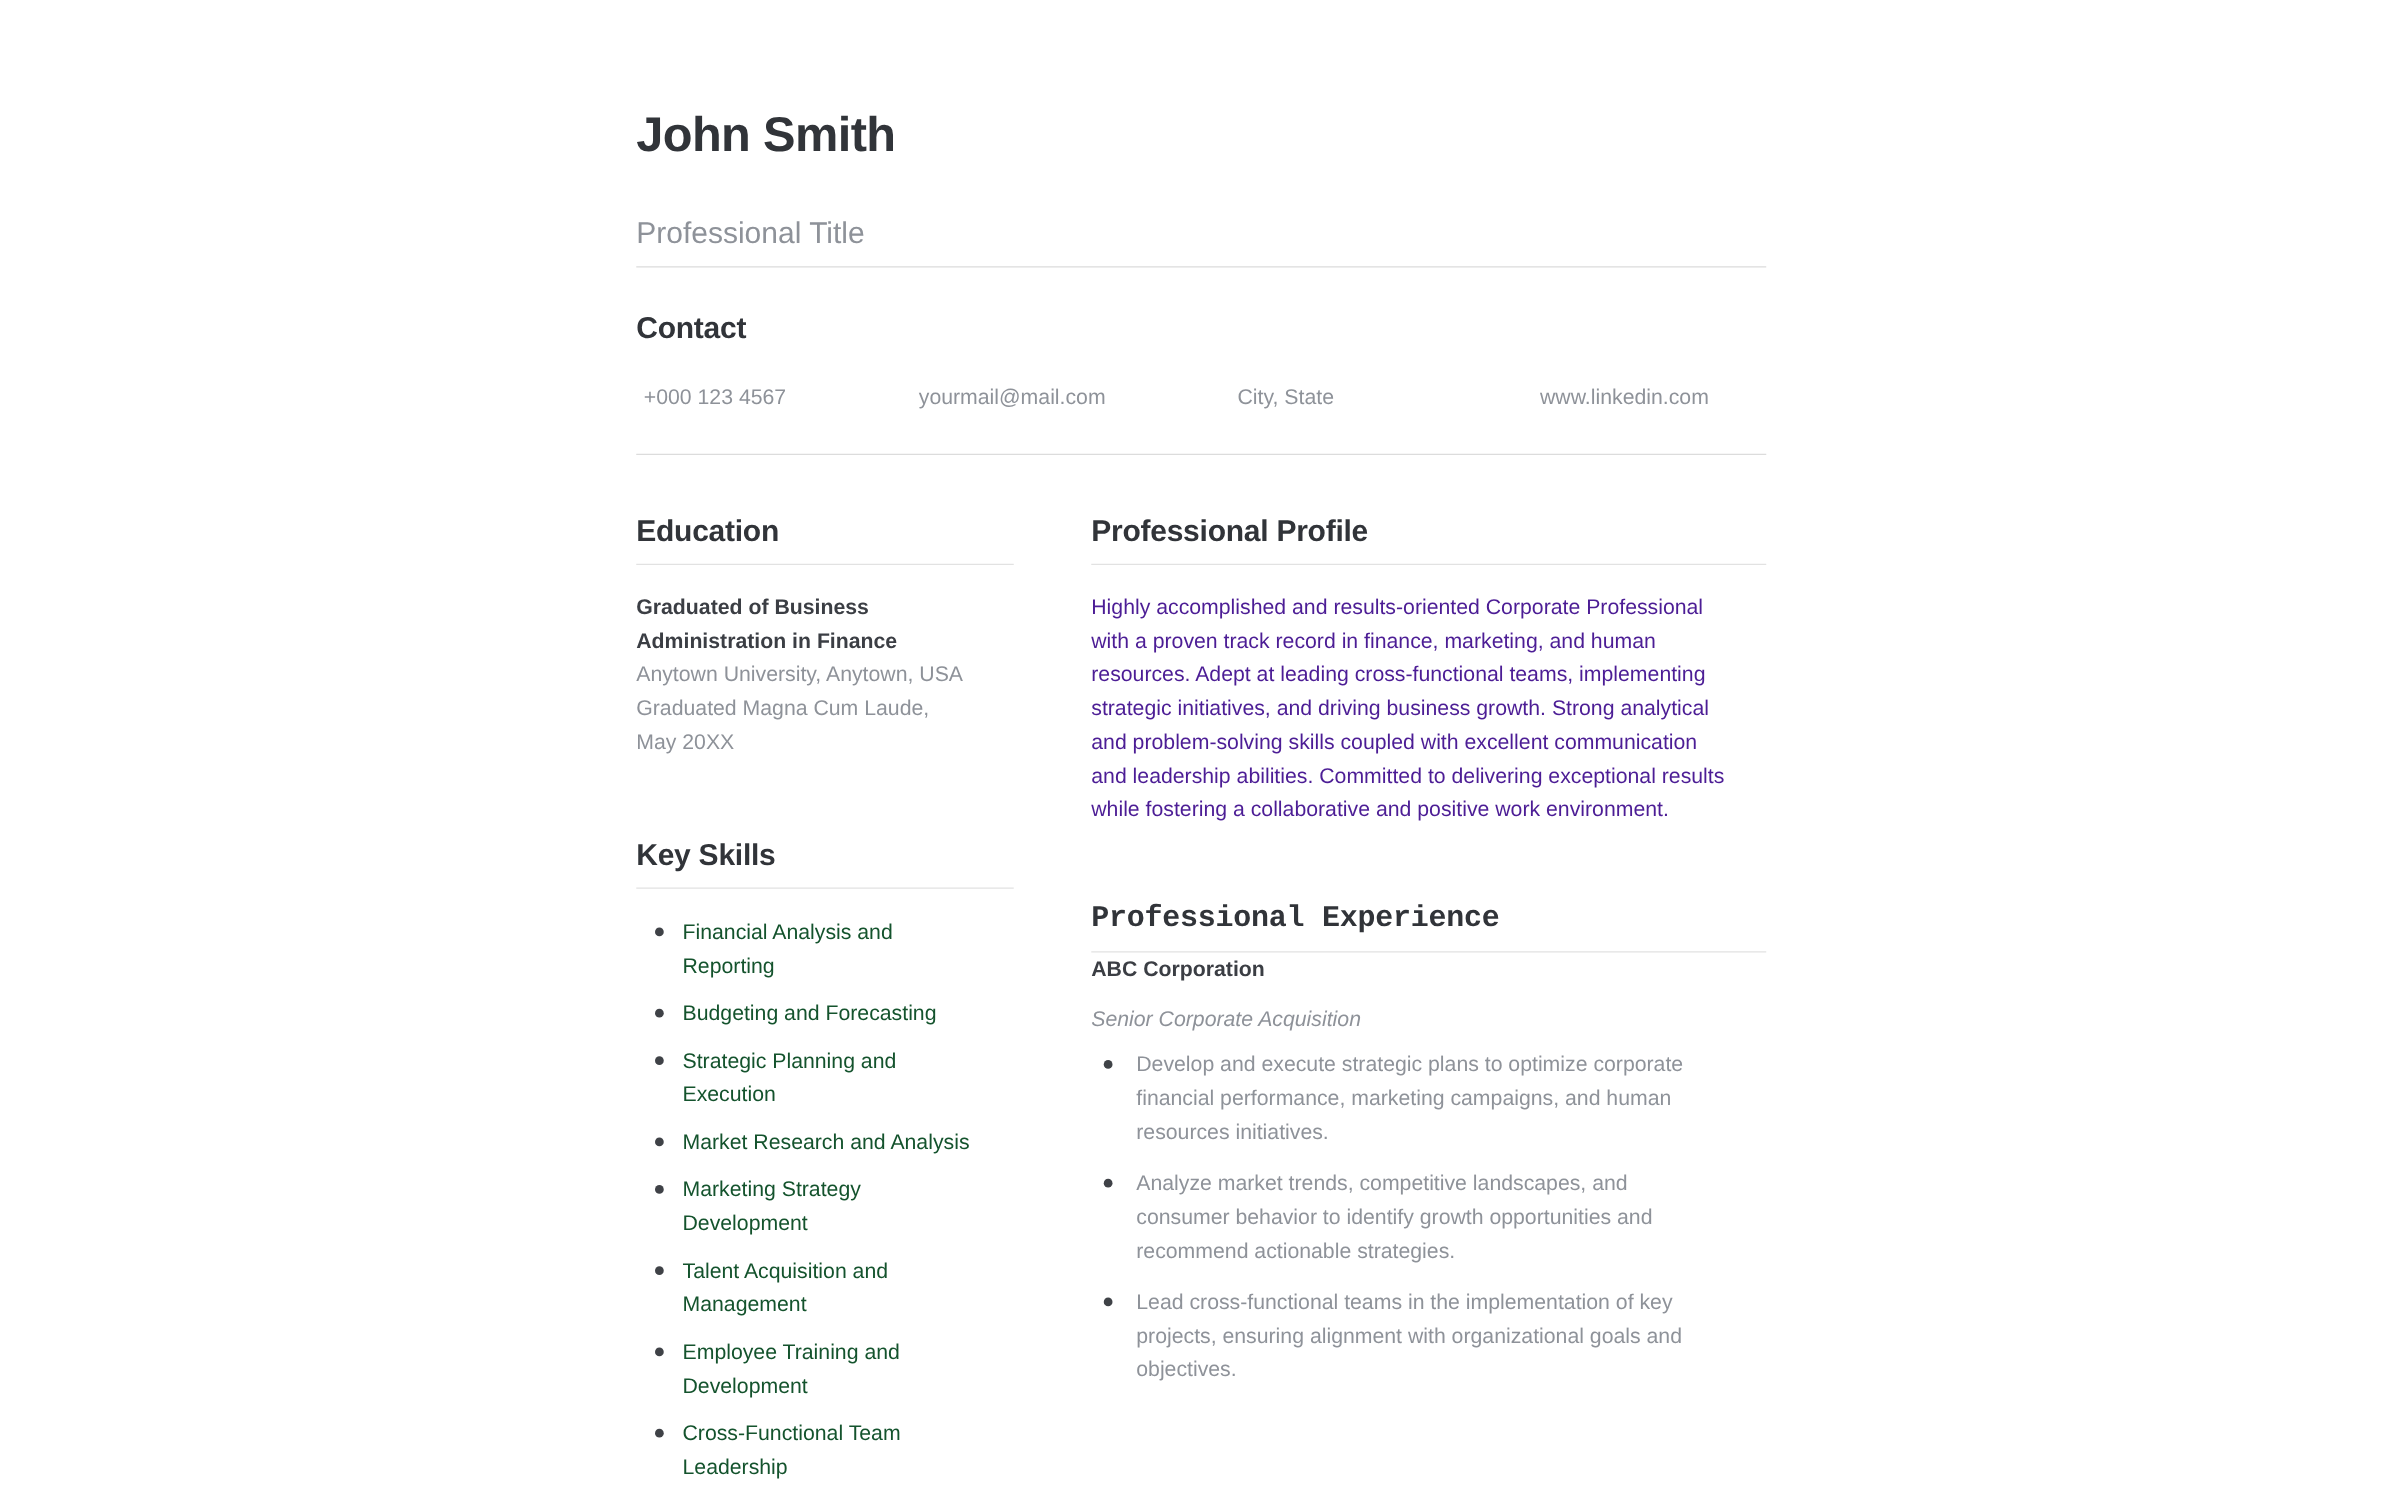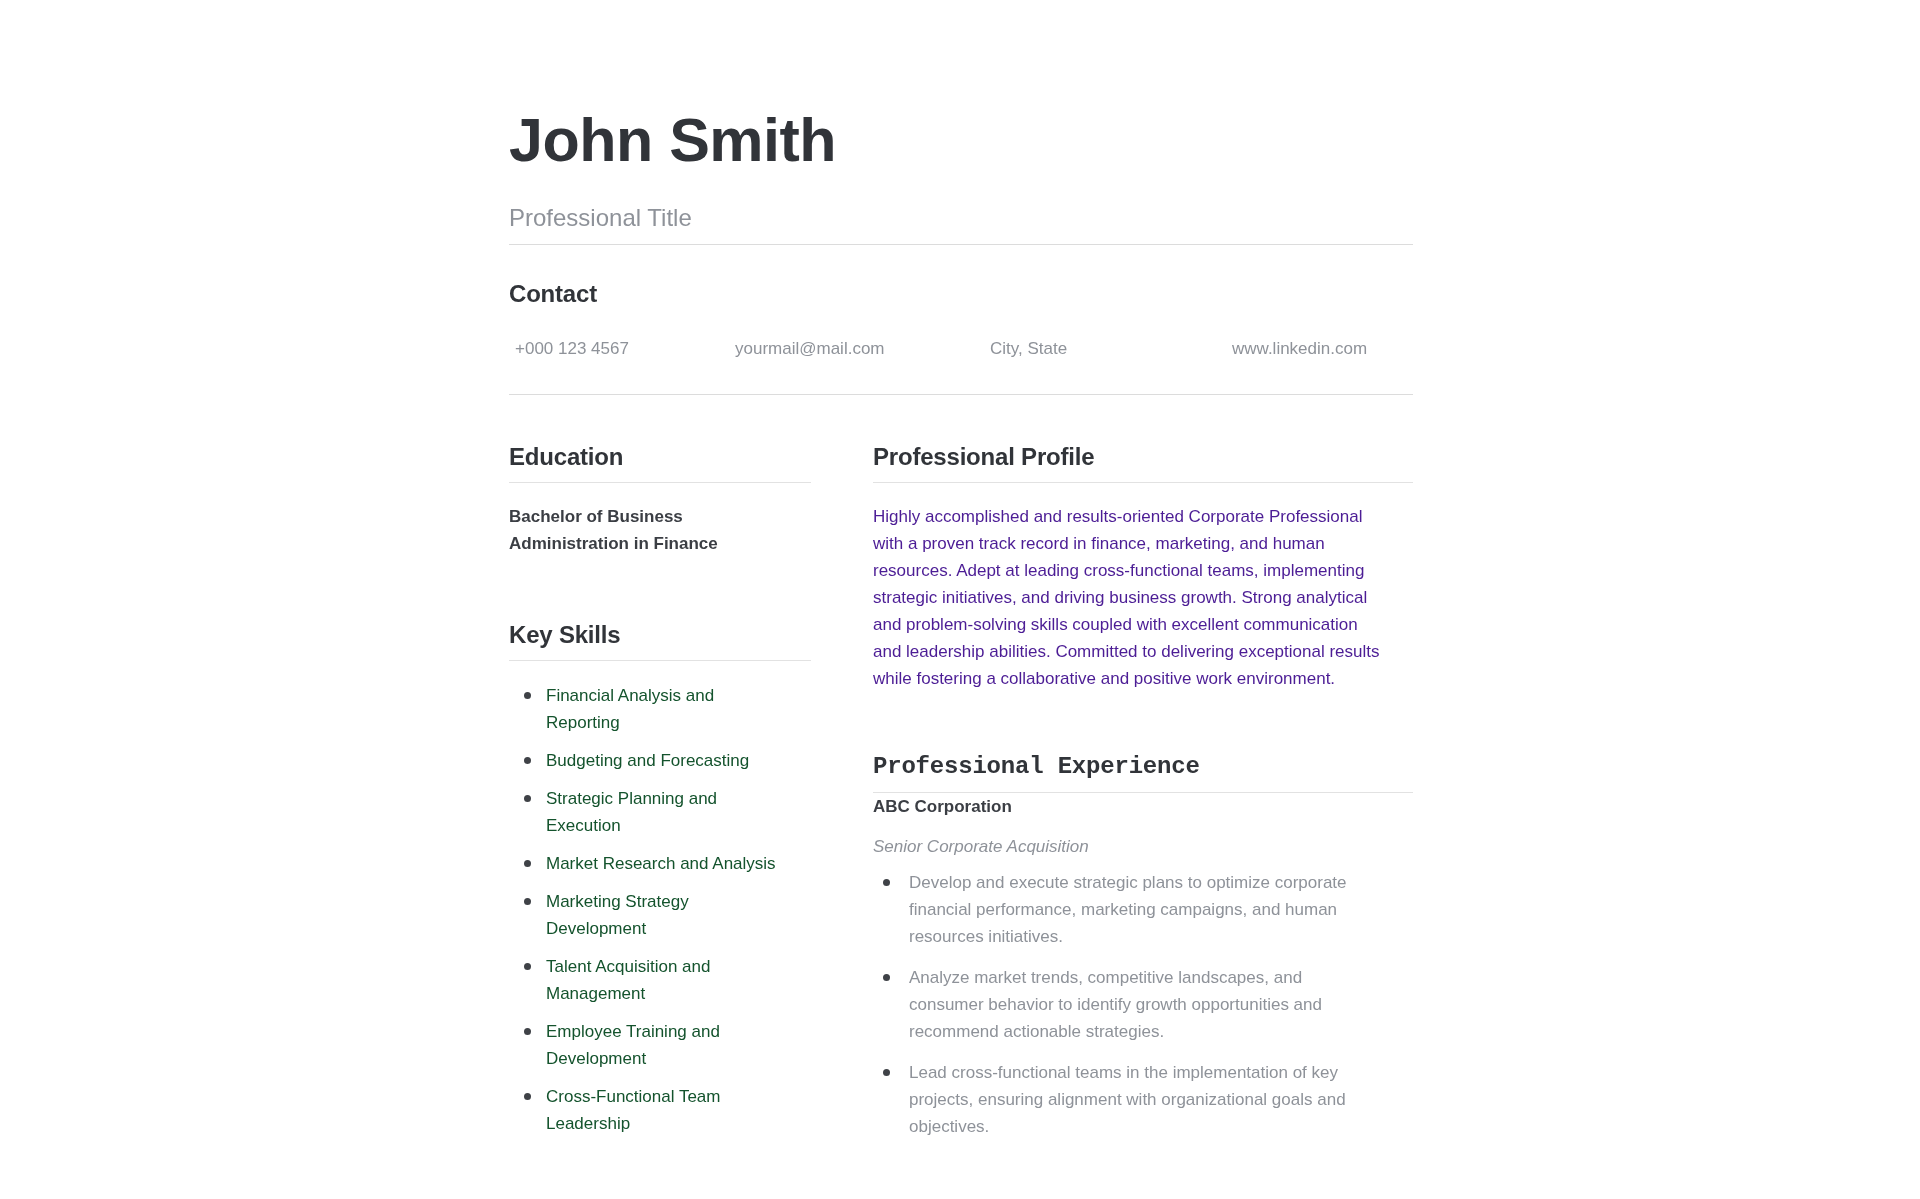--- a/index.html
+++ b/index.html
@@ -6,21 +6,21 @@
   html,body { background:#ffffff; }
   body {
     width:1920px; height:1199px; overflow:hidden; position:relative;
     font-family:"Liberation Sans","DejaVu Sans",sans-serif;
     -webkit-font-smoothing:antialiased;
   }
   .page { position:relative; width:1920px; height:1199px; background:#ffffff; }
   .content { position:absolute; left:509px; top:0; width:904px; }
 
   .name {
-    margin-top:114px; font-size:61px; line-height:52px; font-weight:bold;
+    margin-top:83px; font-size:39px; line-height:52px; font-weight:bold;
     color:#313439; letter-spacing:-0.5px;
   }
   .subtitle {
     margin-top:37px; font-size:24px; line-height:30px; font-weight:normal;
     color:#8e9299;
   }
   .hr { border-top:1px solid #dcdcdc; height:0; margin-top:11px; }
   .hr.full { width:904px; }
   .hr.sub { border-top-color:#e2e2e2; margin-top:10px; }
   .left  .hr.sub { width:302px; }
@@ -91,21 +91,25 @@
       <span class="c2">City, State</span>
       <span class="c3">www.linkedin.com</span>
     </div>
     <div class="hr full after-contact"></div>
 
     <div class="cols">
 
       <div class="left">
         <h2>Education</h2>
         <div class="hr sub"></div>
-        <div class="edu-degree">Bachelor of Business Administration in Finance</div>
+        <div class="edu-degree">Graduated of Business Administration in Finance</div>
+        <div class="edu-sub">
+          <div>Anytown University, Anytown, USA</div>
+          <div>Graduated Magna Cum Laude, May 20XX</div>
+        </div>
 
         <h2 class="skills-heading">Key Skills</h2>
         <div class="hr sub"></div>
         <ul class="bullets">
           <li><span class="dot"></span><span>Financial Analysis and Reporting</span></li>
           <li><span class="dot"></span><span>Budgeting and Forecasting</span></li>
           <li><span class="dot"></span><span>Strategic Planning and Execution</span></li>
           <li><span class="dot"></span><span>Market Research and Analysis</span></li>
           <li><span class="dot"></span><span>Marketing Strategy Development</span></li>
           <li><span class="dot"></span><span>Talent Acquisition and Management</span></li>

